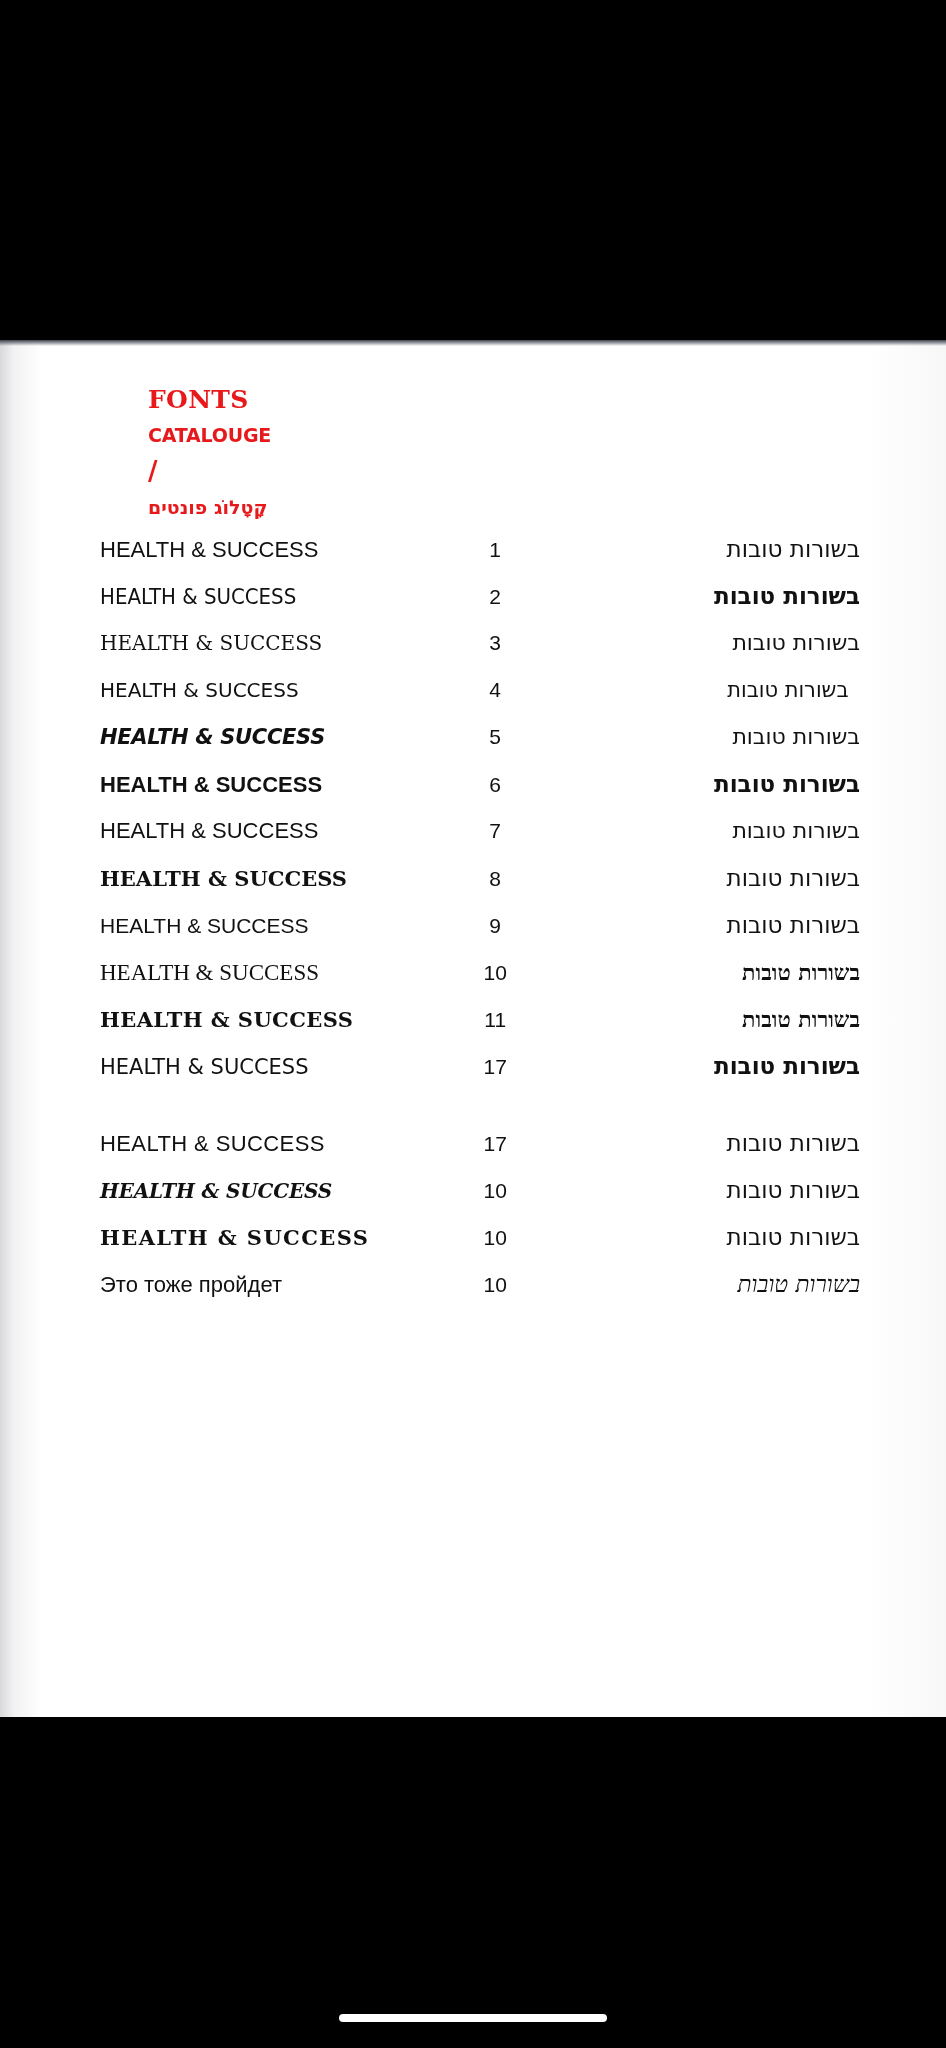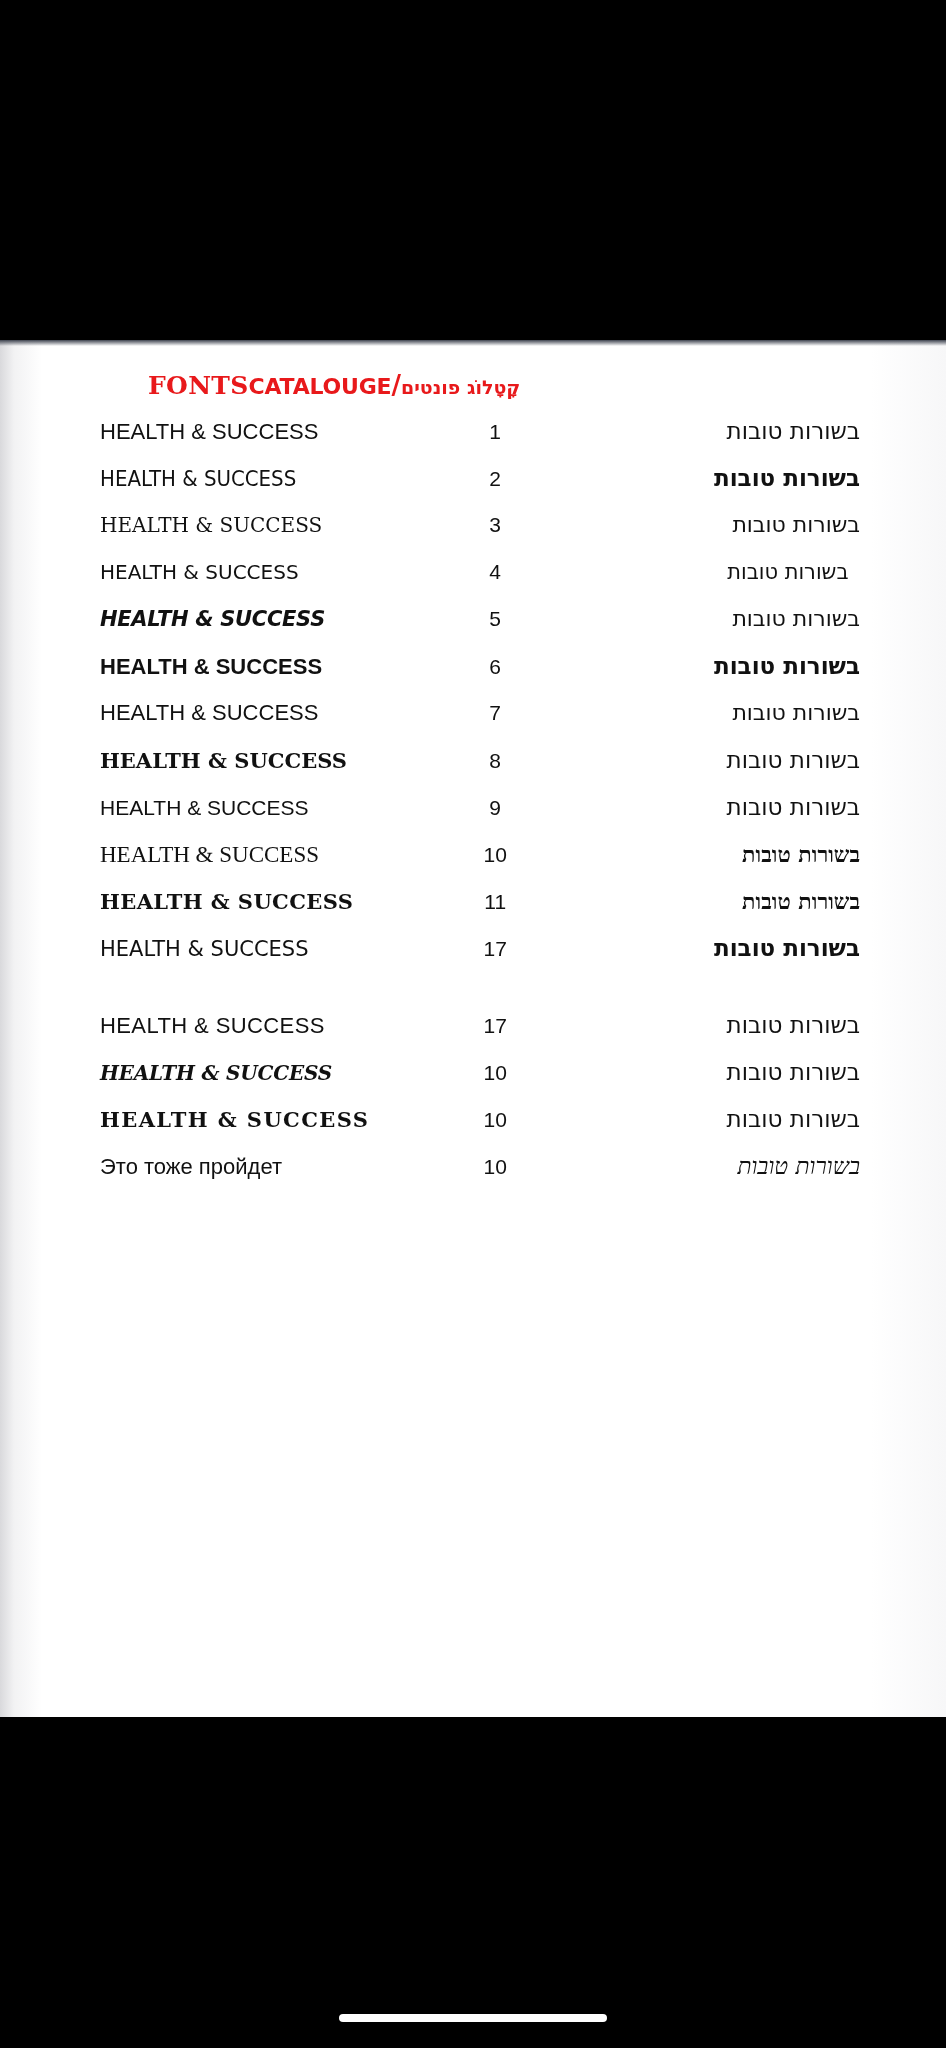--- a/index.html
+++ b/index.html
@@ -47,28 +47,30 @@
     left: 100px;
     top: 30px;
     width: 760px;
   }
 
   
   .title-row {
     display: flex;
     align-items: baseline;
     justify-content: flex-start;
+    gap: 10px;
     color: #e8191b;
     font-weight: bold;
-    margin: 0 0 18px 48px;
+    margin: 15px 0 18px 48px;
     white-space: nowrap;
+    flex-direction: column;
   }
   .title-latin {
     font-family: "DejaVu Sans", sans-serif;
-    font-size: 22px;
+    font-size: 19px;
     letter-spacing: -0.2px;
     font-weight: 700;
     text-align: center;
   }
   .title-fonts {
     font-family: "DejaVu Serif", serif;
     font-size: 25px;
     font-weight: 700;
     letter-spacing: 0.3px;
   }

